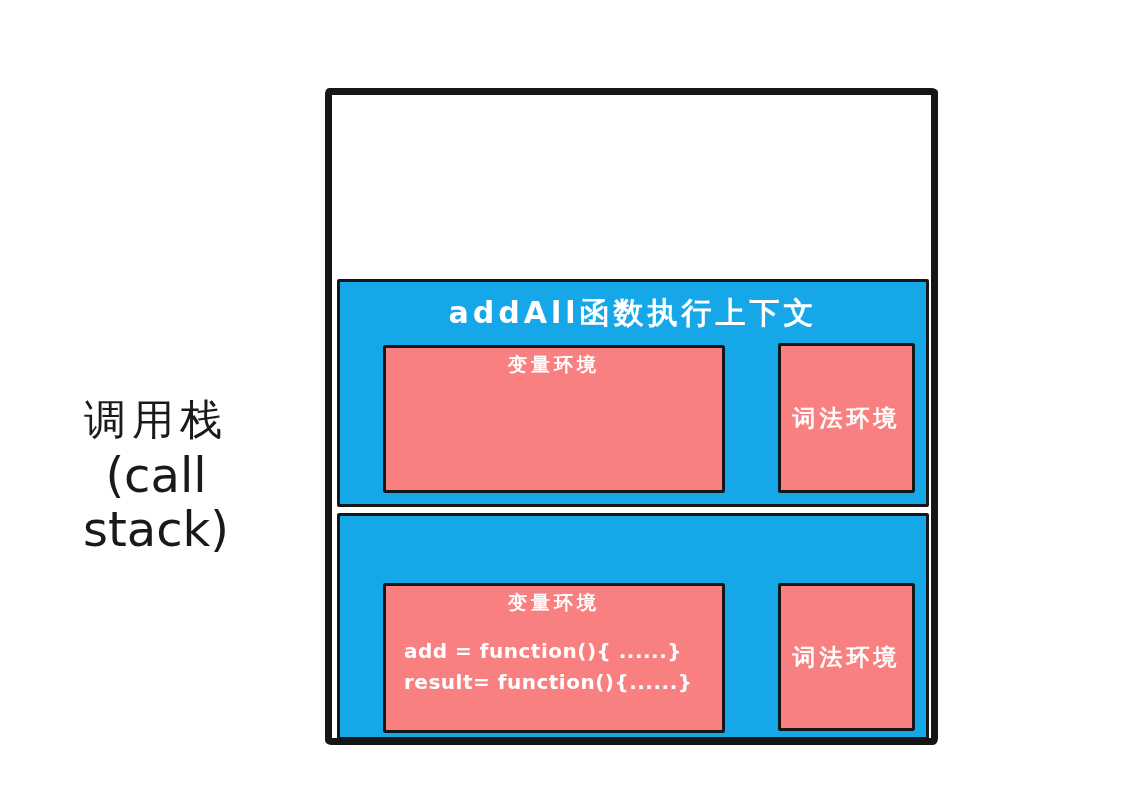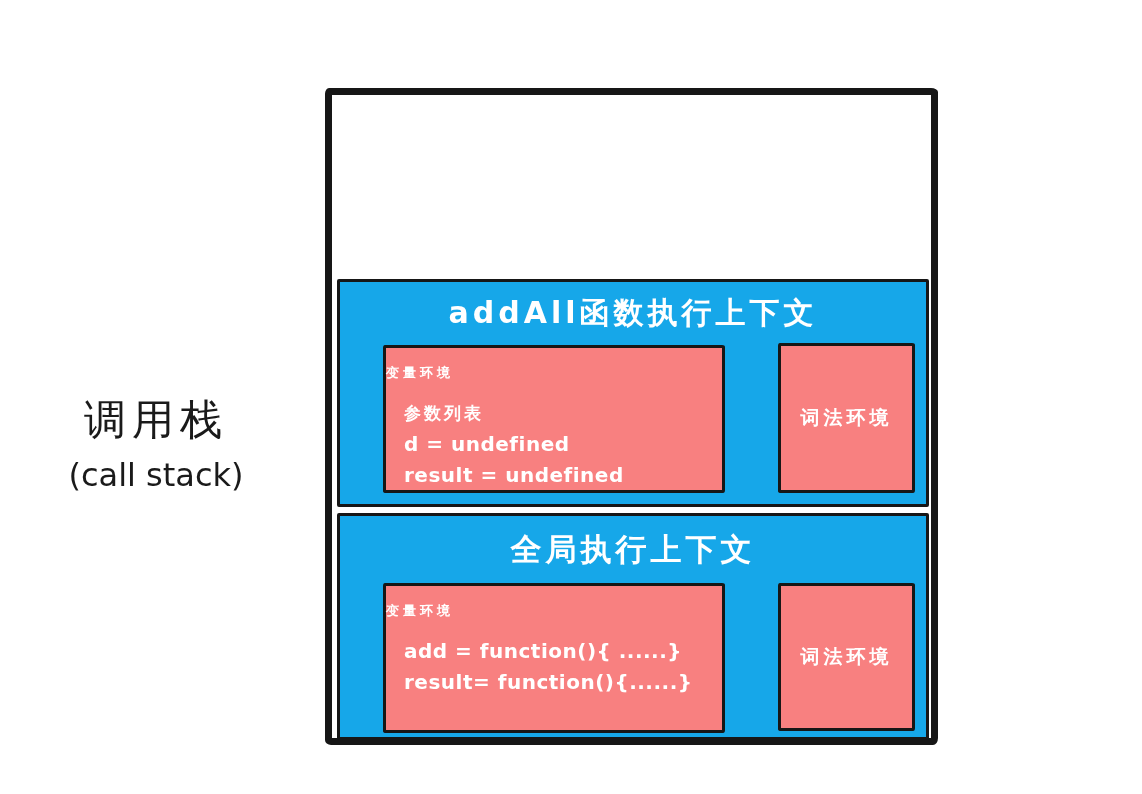--- a/index.html
+++ b/index.html
@@ -27,21 +27,21 @@
     width: 260px;
     text-align: center;
     color: #1a1a1a;
   }
   .side-label-cn {
     font-size: 42px;
     letter-spacing: 6px;
     line-height: 56px;
   }
   .side-label-en {
-    font-size: 32px;
+    font-size: 48px;
     line-height: 54px;
   }
 
   
   .outer-box {
     position: absolute;
     left: 325px;
     top: 88px;
     width: 613px;
     height: 657px;
@@ -84,22 +84,23 @@
     color: #ffffff;
   }
   .frame-0 .var-env { left: 43px; top: 63px; width: 342px; height: 148px; }
   .frame-0 .lex-env { left: 438px; top: 61px; width: 137px; height: 150px; }
   .frame-1 .var-env { left: 43px; top: 67px; width: 342px; height: 150px; }
   .frame-1 .lex-env { left: 438px; top: 67px; width: 137px; height: 148px; }
 
   .env-title {
     position: absolute;
     left: 0; right: 0;
-    top: 16px;
-    font-size: 13px;
+    top: 4px;
+    text-align: center;
+    font-size: 19px;
     font-weight: bold;
     letter-spacing: 4px;
   }
   .env-lines {
     position: absolute;
     left: 18px;
     right: 8px;
     top: 50px;
   }
   .env-line {
@@ -112,21 +113,21 @@
   .env-line.cjk-small {
     font-size: 17px;
     letter-spacing: 3px;
   }
   .lex-env {
     display: flex;
     align-items: center;
     justify-content: center;
   }
   .lex-env-label {
-    font-size: 19px;
+    font-size: 23px;
     font-weight: bold;
     letter-spacing: 4px;
   }
 </style>
 </head>
 <body>
 
 <div class="canvas">
 
   <div class="side-label">
@@ -134,34 +135,28 @@
     <div class="side-label-en">(call stack)</div>
   </div>
 
   <div class="outer-box"></div>
 
   <div class="frame frame-0">
     <div class="frame-title">addAll函数执行上下文</div>
 
     <div class="env-box var-env">
       <div class="env-title">变量环境</div>
-      <div class="env-lines">
-        <div class="env-line cjk-small">参数列表</div>
-        <div class="env-line">d = undefined</div>
-        <div class="env-line">result = undefined</div>
-      </div>
     </div>
 
     <div class="env-box lex-env">
       <div class="lex-env-label">词法环境</div>
     </div>
   </div>
 
   <div class="frame frame-1">
-    <div class="frame-title">全局执行上下文</div>
 
     <div class="env-box var-env">
       <div class="env-title">变量环境</div>
       <div class="env-lines">
         <div class="env-line">add = function(){ ......}</div>
         <div class="env-line">result= function(){......}</div>
       </div>
     </div>
 
     <div class="env-box lex-env">

